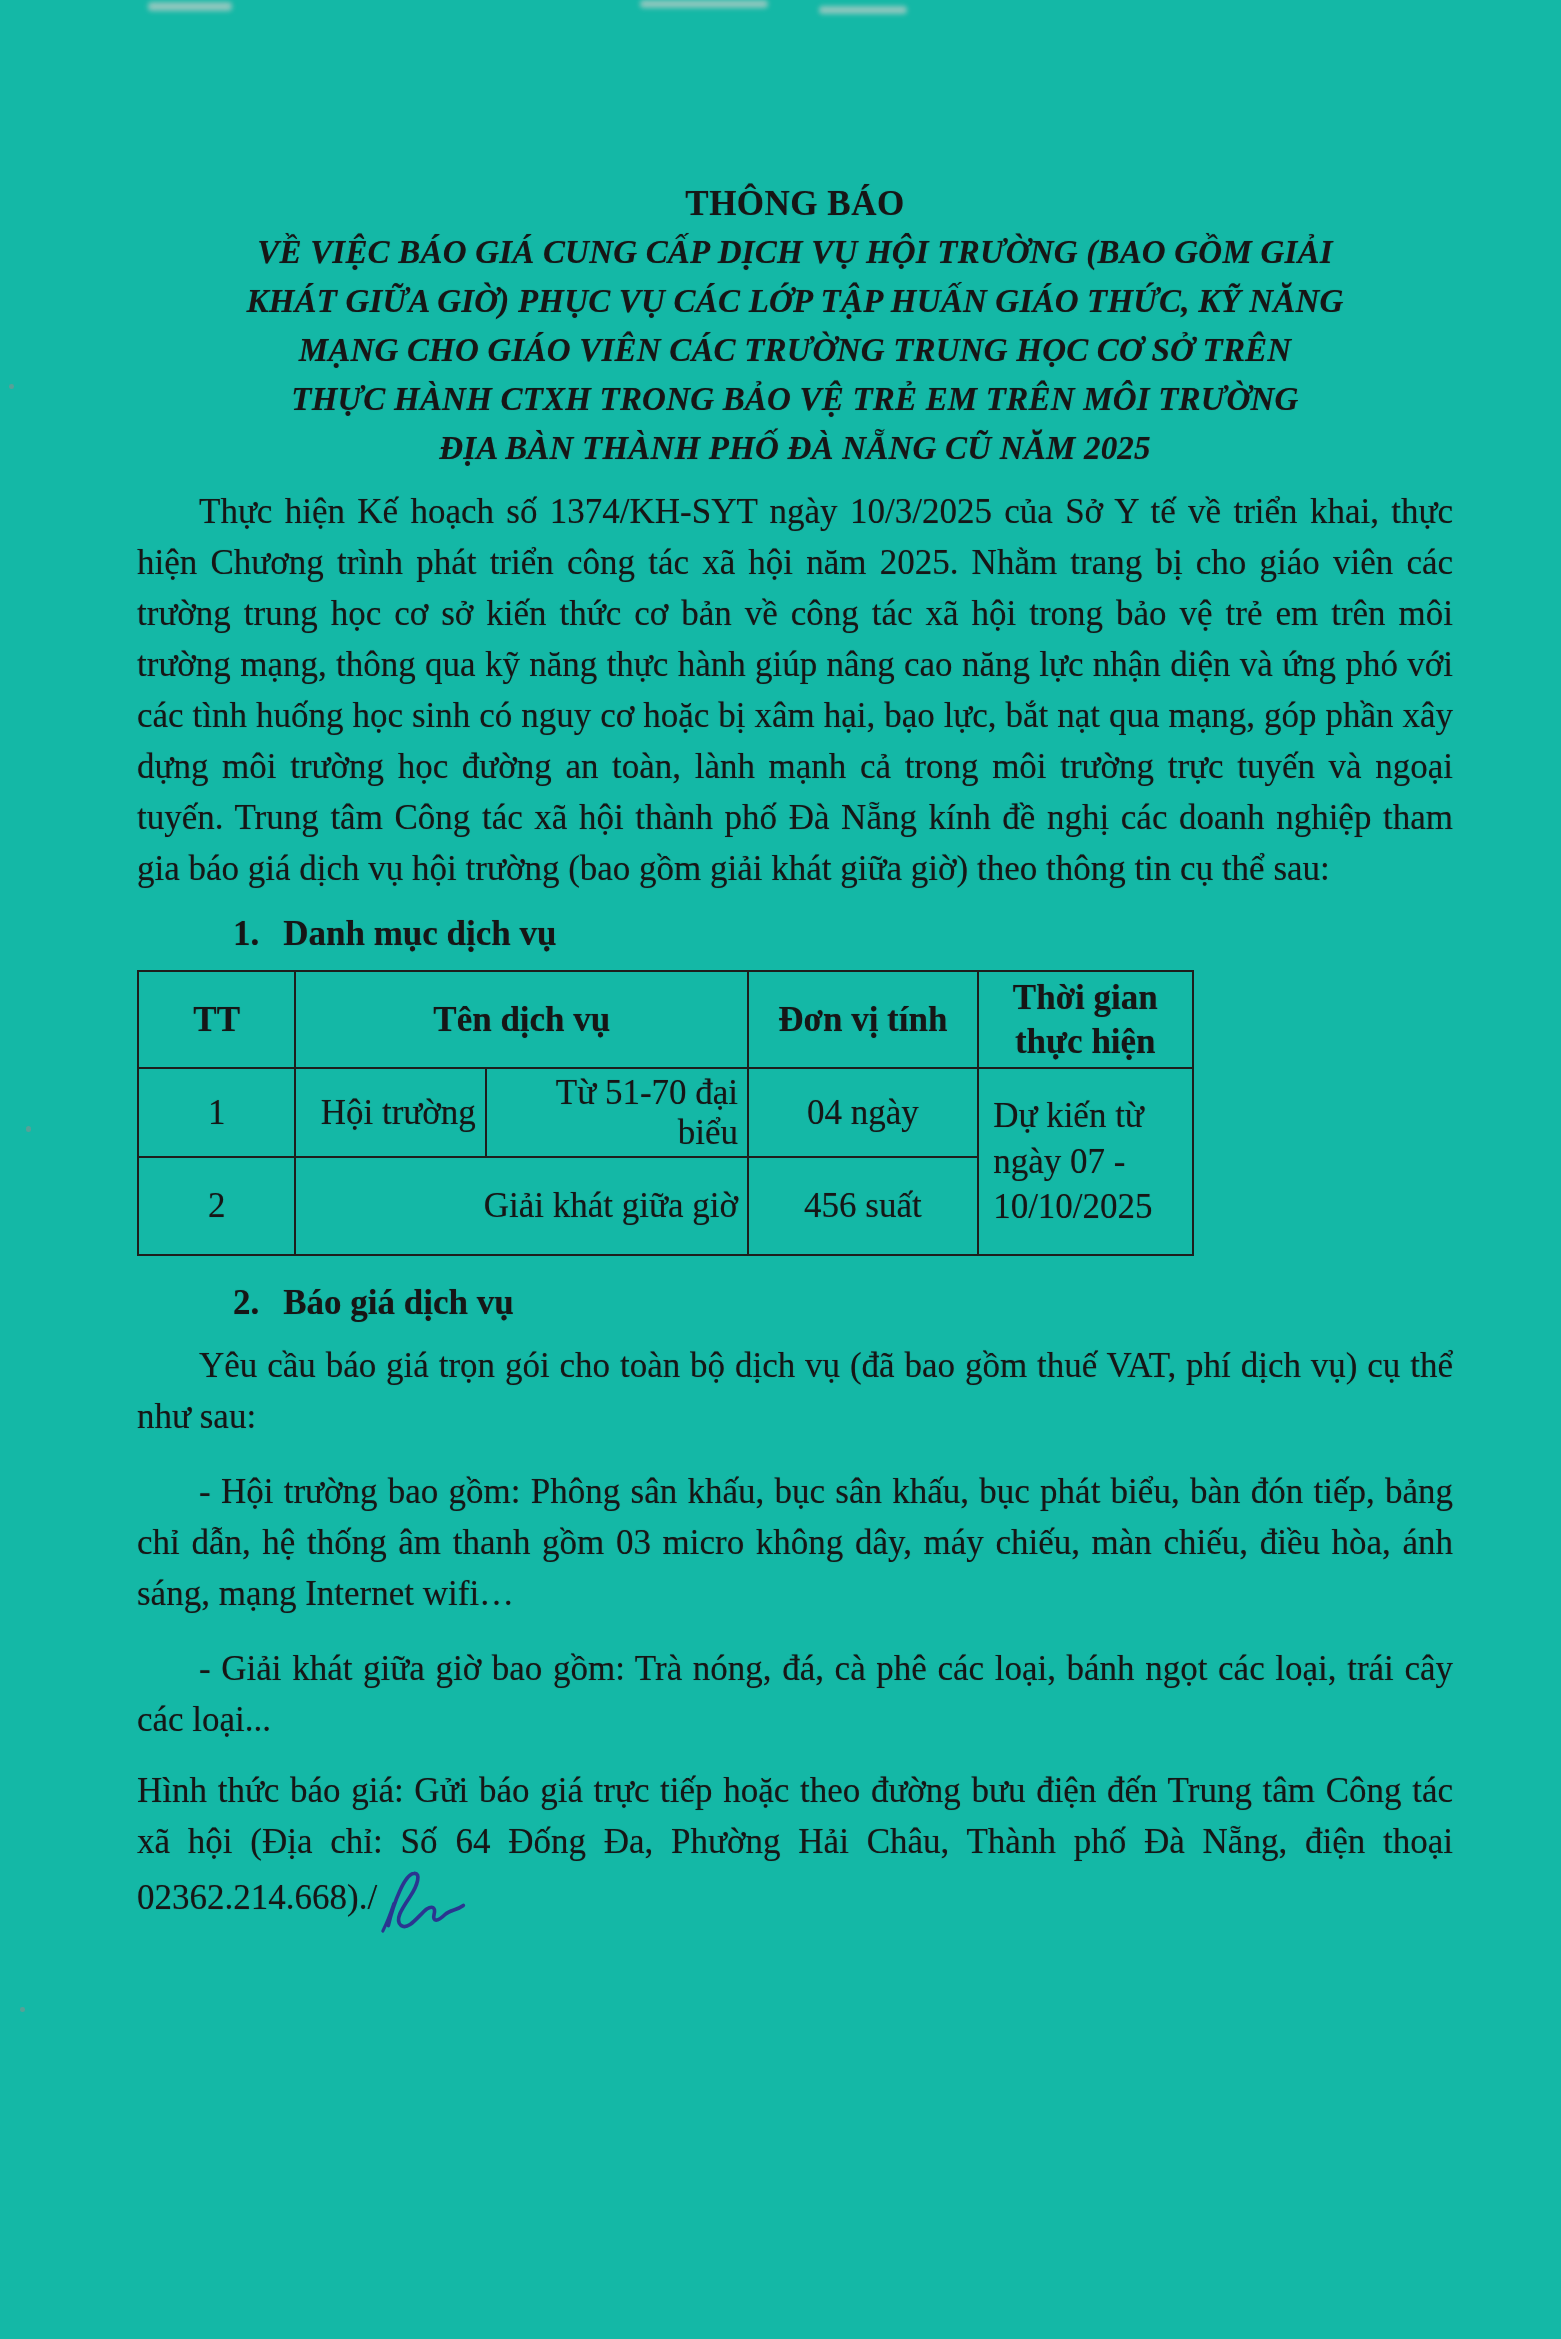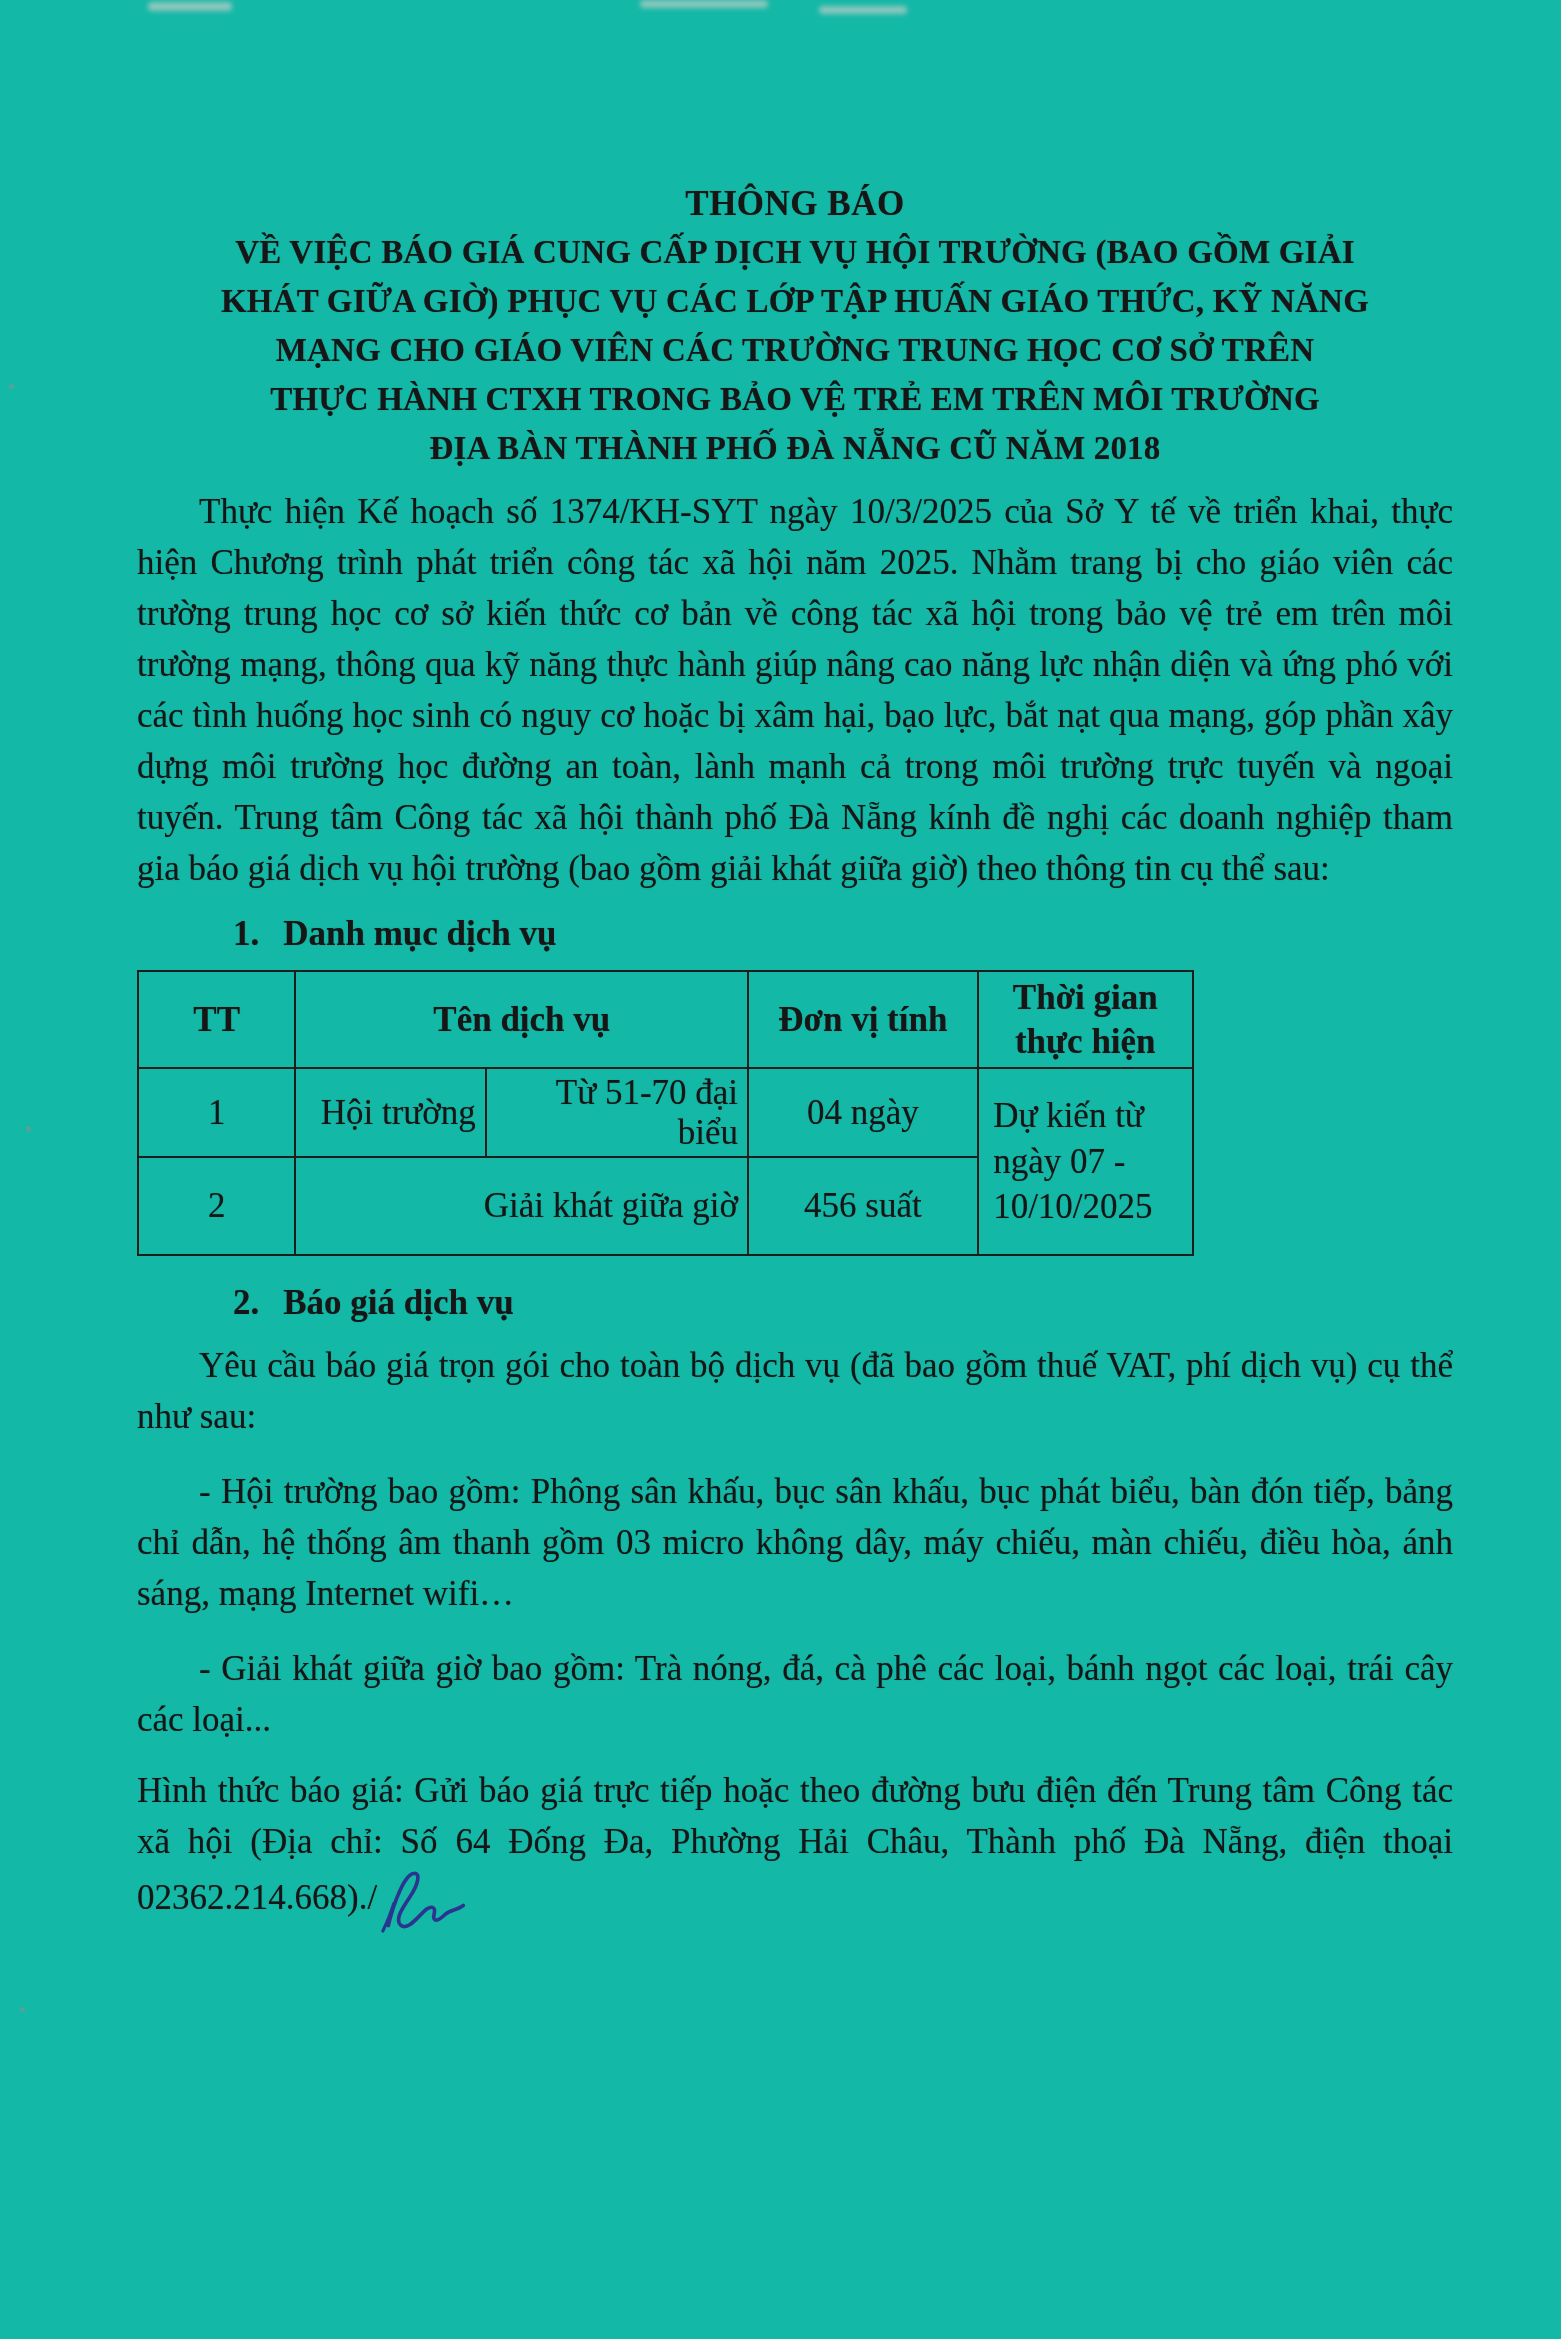--- a/index.html
+++ b/index.html
@@ -42,20 +42,21 @@
   .title-main {
     font-size: 35px;
     line-height: 49px;
     letter-spacing: 0.5px;
   }
   .title-line {
     font-size: 33px;
     line-height: 49px;
     white-space: nowrap;
     letter-spacing: 0.2px;
+    font-style: italic;
   }
   
   .para {
     font-size: 35px;
     line-height: 51px;
     text-align: justify;
     margin: 0;
   }
   .indent { text-indent: 62px; }
   .intro { margin-top: 12.8px; }
@@ -111,21 +112,21 @@
   <div class="speck" style="left:20px;  top:2007px; width:4.6px; height:4.6px;"></div>
 
   <div class="content">
 
     <div class="title-block">
       <div class="title-main">THÔNG BÁO</div>
       <div class="title-line">VỀ VIỆC BÁO GIÁ CUNG CẤP DỊCH VỤ HỘI TRƯỜNG (BAO GỒM GIẢI</div>
       <div class="title-line">KHÁT GIỮA GIỜ) PHỤC VỤ CÁC LỚP TẬP HUẤN GIÁO THỨC, KỸ NĂNG</div>
       <div class="title-line">MẠNG CHO GIÁO VIÊN CÁC TRƯỜNG TRUNG HỌC CƠ SỞ TRÊN</div>
       <div class="title-line">THỰC HÀNH CTXH TRONG BẢO VỆ TRẺ EM TRÊN MÔI TRƯỜNG</div>
-      <div class="title-line">ĐỊA BÀN THÀNH PHỐ ĐÀ NẴNG CŨ NĂM 2018</div>
+      <div class="title-line">ĐỊA BÀN THÀNH PHỐ ĐÀ NẴNG CŨ NĂM 2025</div>
     </div>
 
     <p class="para indent intro">Thực hiện Kế hoạch số 1374/KH-SYT ngày 10/3/2025 của Sở Y tế về triển khai, thực hiện Chương trình phát triển công tác xã hội năm 2025. Nhằm trang bị cho giáo viên các trường trung học cơ sở kiến thức cơ bản về công tác xã hội trong bảo vệ trẻ em trên môi trường mạng, thông qua kỹ năng thực hành giúp nâng cao năng lực nhận diện và ứng phó với các tình huống học sinh có nguy cơ hoặc bị xâm hại, bạo lực, bắt nạt qua mạng, góp phần xây dựng môi trường học đường an toàn, lành mạnh cả trong môi trường trực tuyến và ngoại tuyến. Trung tâm Công tác xã hội thành phố Đà Nẵng kính đề nghị các doanh nghiệp tham gia báo giá dịch vụ hội trường (bao gồm giải khát giữa giờ) theo thông tin cụ thể sau:</p>
 
     <div class="sec-heading">
       <span class="num">1.</span><span>Danh mục dịch vụ</span>
     </div>
 
     <table class="services">
       <colgroup>

